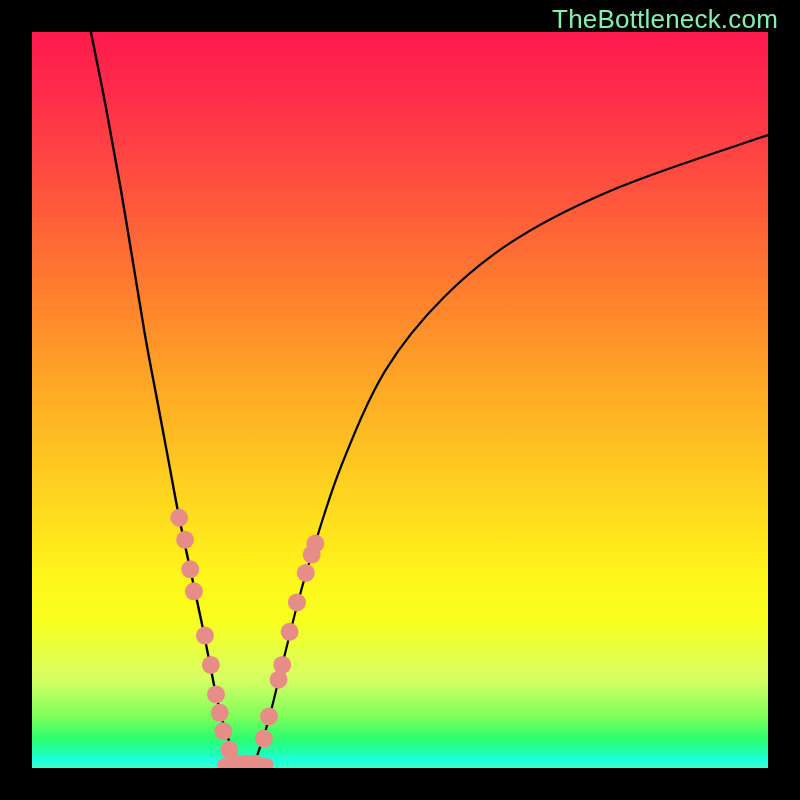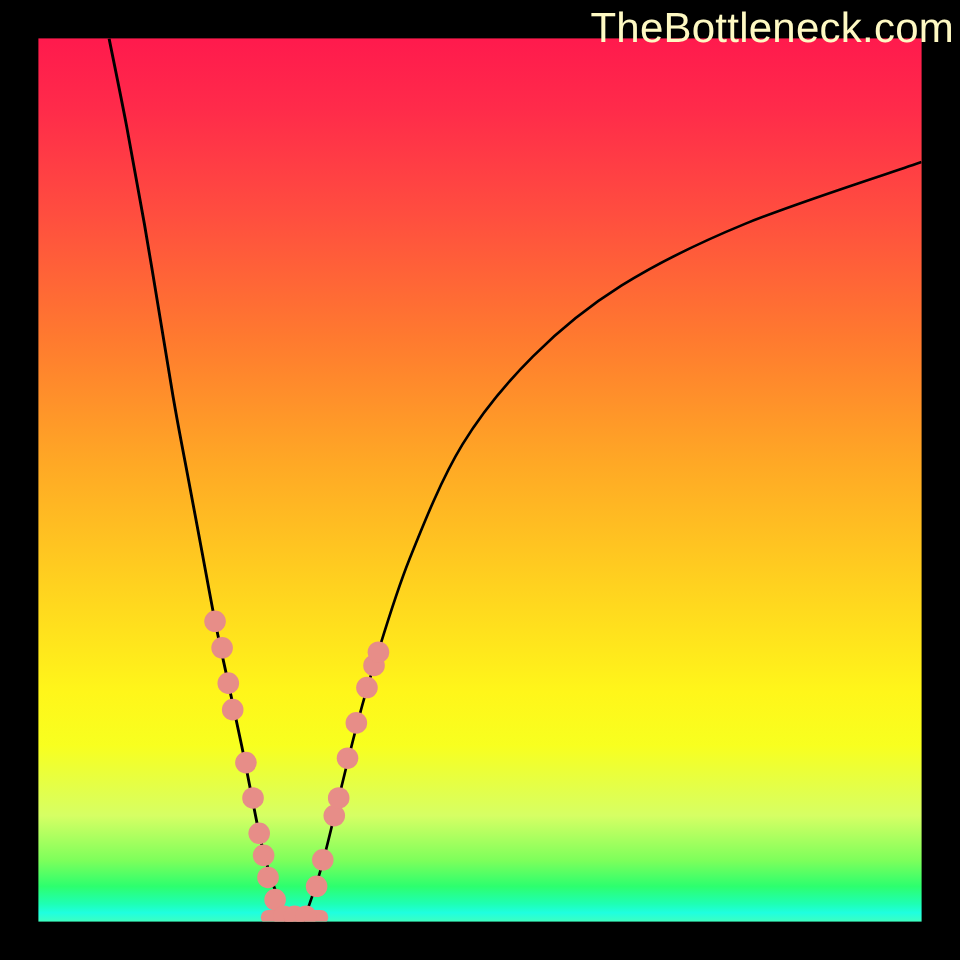--- a/index.html
+++ b/index.html
@@ -37,23 +37,23 @@
       #d6ff64 88%,
       #7fff5b 93%,
       #2dff6e 96%,
       #1effb4 98%,
       #1fffe0 99%,
       #3dffc0 100%);
   }
   .watermark {
     position: absolute;
     top: 4px;
-    right: 5px;
-    color: #fef9c3;
-    font-size: 35px;
+    right: 22px;
+    color: #86efac;
+    font-size: 26px;
     letter-spacing: 0.2px;
   }
   svg.curve {
     position: absolute;
     top: 0;
     left: 0;
   }
 </style>
 </head>
 <body>

